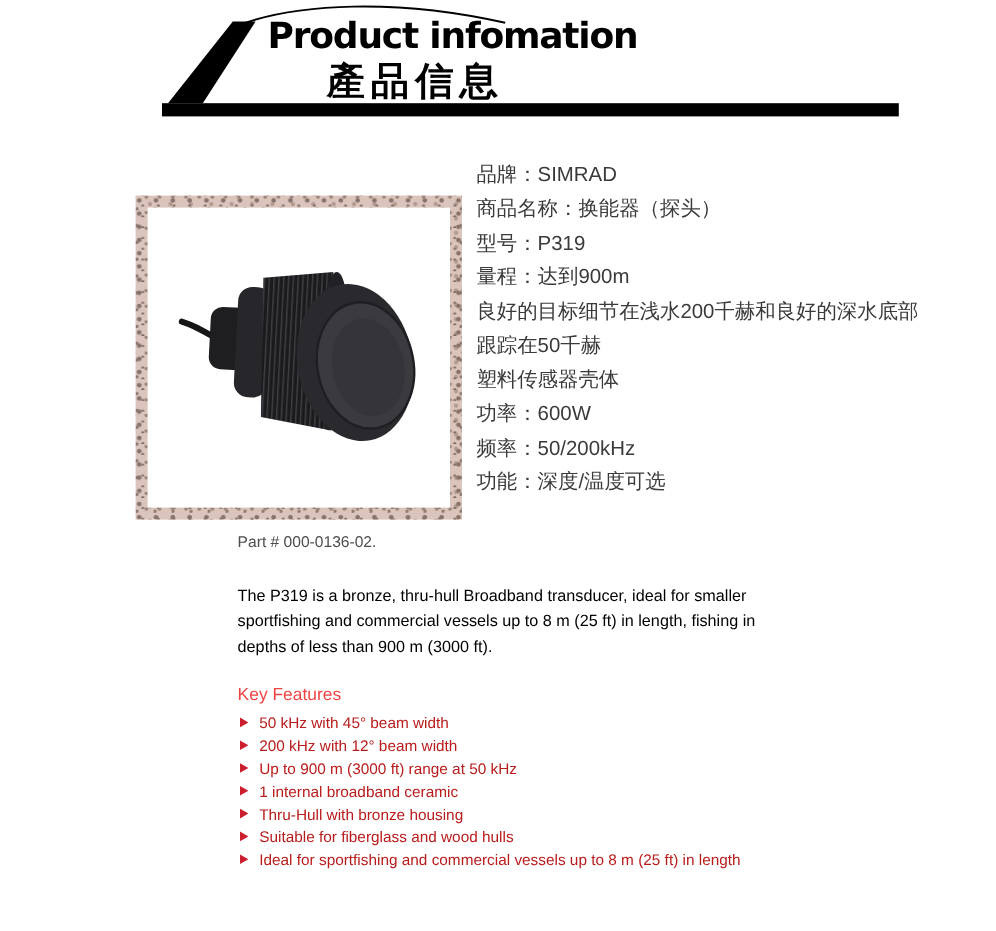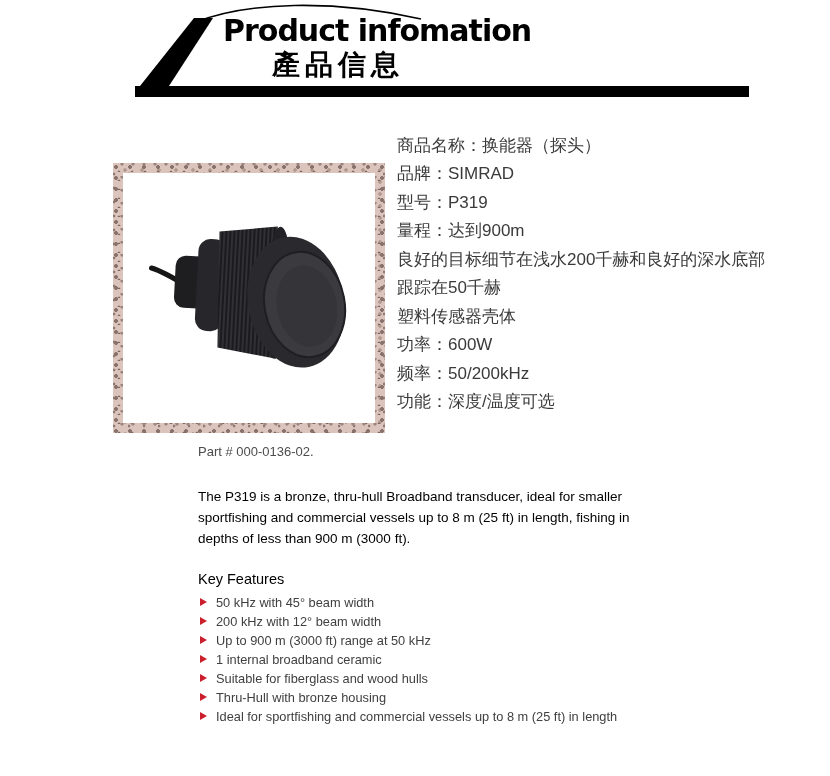--- a/index.html
+++ b/index.html
@@ -14,21 +14,21 @@
   .banner{position:absolute;left:0;top:0;width:830px;height:112px;margin-left:32px;}
   .banner svg{position:absolute;left:0;top:0;}
   .title-en{
     position:absolute;left:191px;top:13px;
     font-size:30px;font-weight:900;color:#000;
     letter-spacing:-1px;white-space:nowrap;
     font-family:"DejaVu Sans", sans-serif;
   }
   .title-zh{
     position:absolute;left:240px;top:46px;
-    font-size:28px;font-weight:900;color:#000;
+    font-size:32px;font-weight:900;color:#000;
     letter-spacing:5px;white-space:nowrap;
     font-family:"DejaVu Sans", sans-serif;
   }
 
   
   .photo-frame{
     position:absolute;left:113px;top:163px;width:272px;height:270px;
     box-sizing:border-box;padding:10px;
     background-color:#dbc4bc;
     background-image:
@@ -60,29 +60,29 @@
 
   
   .description{
     position:absolute;left:198px;top:486px;width:468px;margin:0;
     font-size:13.5px;line-height:21px;color:#000000;
   }
 
   
   .features-heading{
     position:absolute;left:198px;top:571px;
-    font-size:14.5px;color:#000000;
+    font-size:14.5px;color:#ef4444;
   }
   .features-list{
     position:absolute;left:198px;top:595px;width:470px;
     list-style:none;margin:0;padding:0;
   }
   .feature-item{
     display:flex;align-items:flex-start;margin-bottom:4px;
-    font-size:12.8px;line-height:15px;color:#404040;
+    font-size:12.8px;line-height:15px;color:#b91c1c;
   }
   .bullet{
     width:0;height:0;flex-shrink:0;margin:3px 9px 0 2px;
     border-left:7px solid var(--bullet,#cc1f2d);
     border-top:4.5px solid transparent;
     border-bottom:4.5px solid transparent;
   }
   .feature-text{max-width:440px;}
 </style>
 </head>
@@ -125,22 +125,22 @@
             <ellipse cx="150" cy="100" rx="48" ry="66" fill="#2a2a2e"></ellipse>
             <ellipse cx="158" cy="104" rx="40" ry="53" fill="#3a3a3f" stroke="#1f1f23" stroke-width="2"></ellipse>
             <ellipse cx="160" cy="106" rx="30" ry="41" fill="#343439"></ellipse>
           </g>
         </g>
       </svg>
     </div>
   </div>
 
   <div class="details">
+      <div class="detail-line">品牌：SIMRAD</div>
       <div class="detail-line">商品名称：换能器（探头）</div>
-      <div class="detail-line">品牌：SIMRAD</div>
       <div class="detail-line">型号：P319</div>
       <div class="detail-line">量程：达到900m</div>
       <div class="detail-line">良好的目标细节在浅水200千赫和良好的深水底部</div>
       <div class="detail-line">跟踪在50千赫</div>
       <div class="detail-line">塑料传感器壳体</div>
       <div class="detail-line">功率：600W</div>
       <div class="detail-line">频率：50/200kHz</div>
       <div class="detail-line">功能：深度/温度可选</div>
     </div>
 
@@ -162,25 +162,25 @@
         <li class="feature-item">
         <span class="bullet"></span>
         <span class="feature-text">Up to 900 m (3000 ft) range at 50 kHz</span>
       </li>
         <li class="feature-item">
         <span class="bullet"></span>
         <span class="feature-text">1 internal broadband ceramic</span>
       </li>
         <li class="feature-item">
         <span class="bullet"></span>
-        <span class="feature-text">Suitable for fiberglass and wood hulls</span>
+        <span class="feature-text">Thru-Hull with bronze housing</span>
       </li>
         <li class="feature-item">
         <span class="bullet"></span>
-        <span class="feature-text">Thru-Hull with bronze housing</span>
+        <span class="feature-text">Suitable for fiberglass and wood hulls</span>
       </li>
         <li class="feature-item">
         <span class="bullet"></span>
         <span class="feature-text">Ideal for sportfishing and commercial vessels up to 8 m (25 ft) in length</span>
       </li>
       </ul>
   </div>
 
 </div>
 

